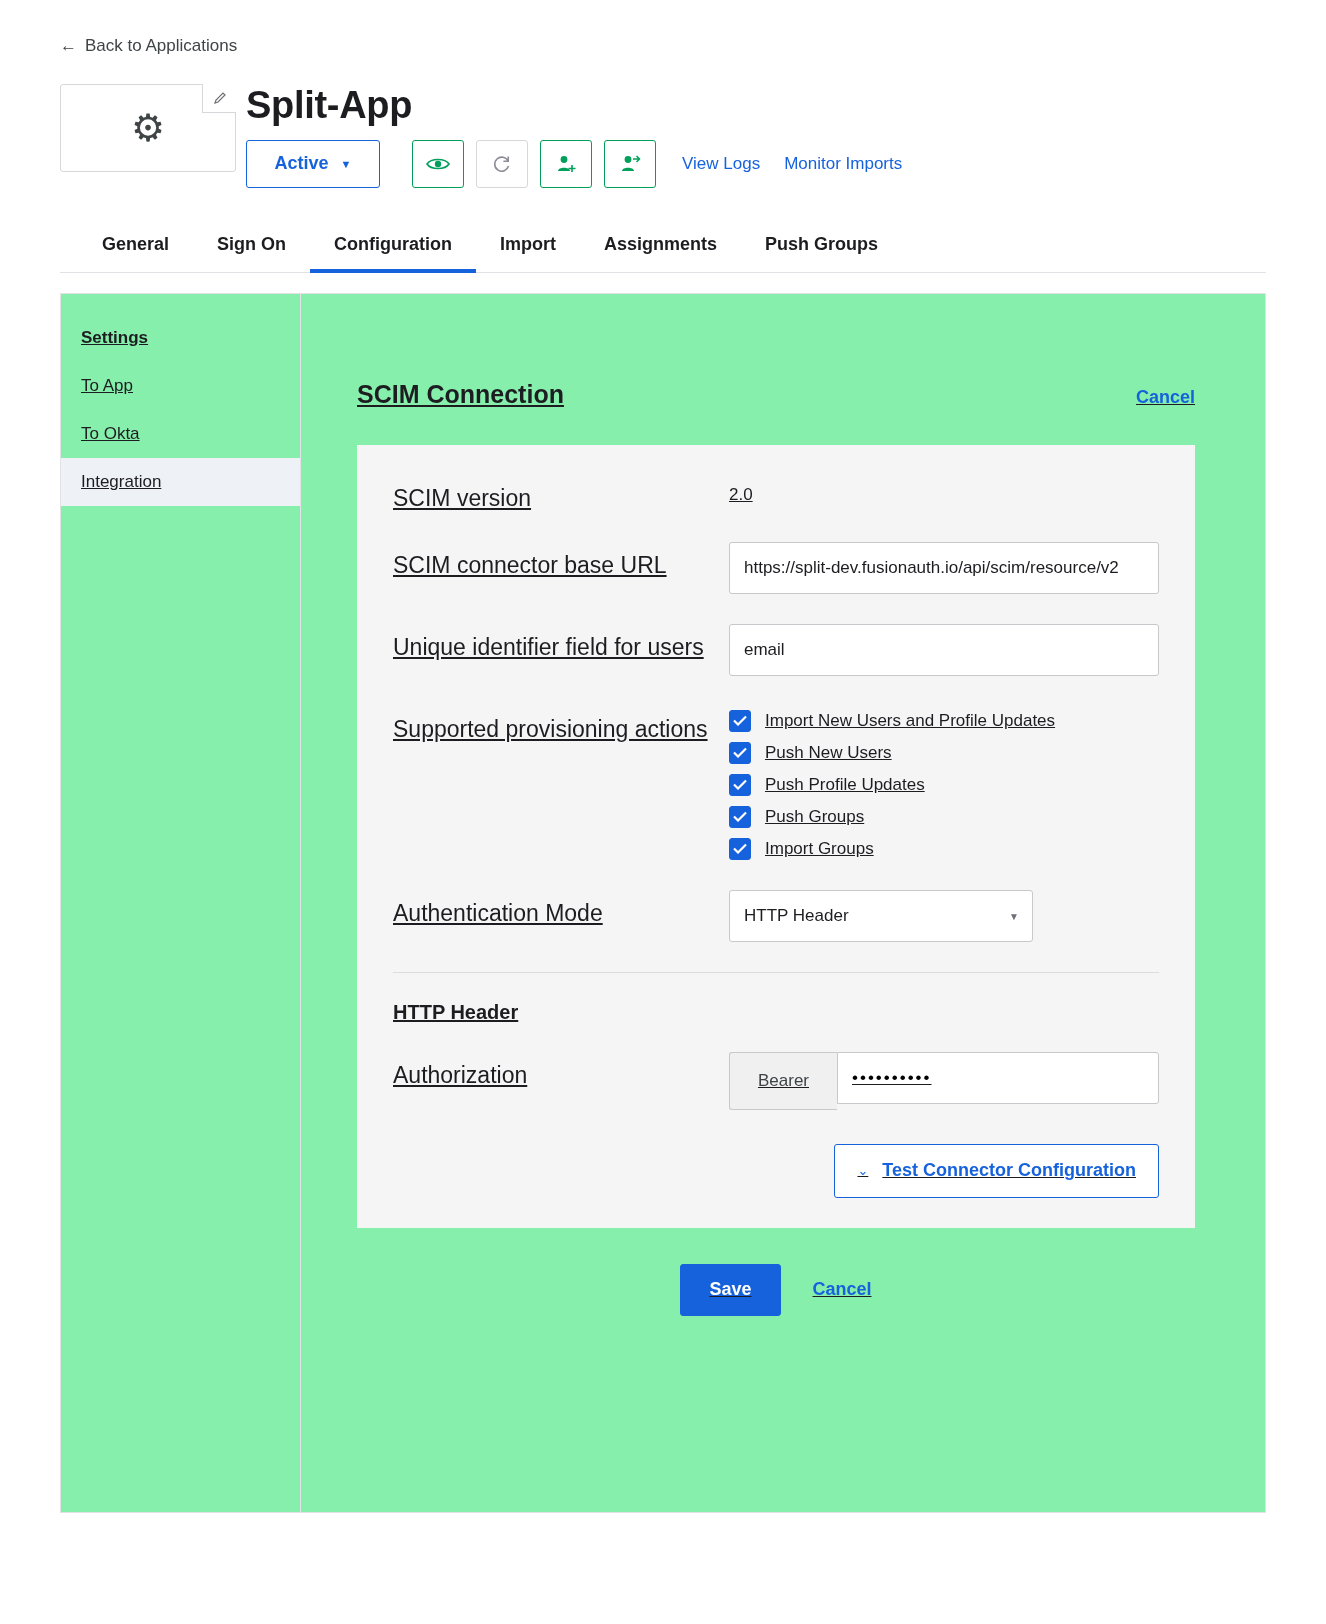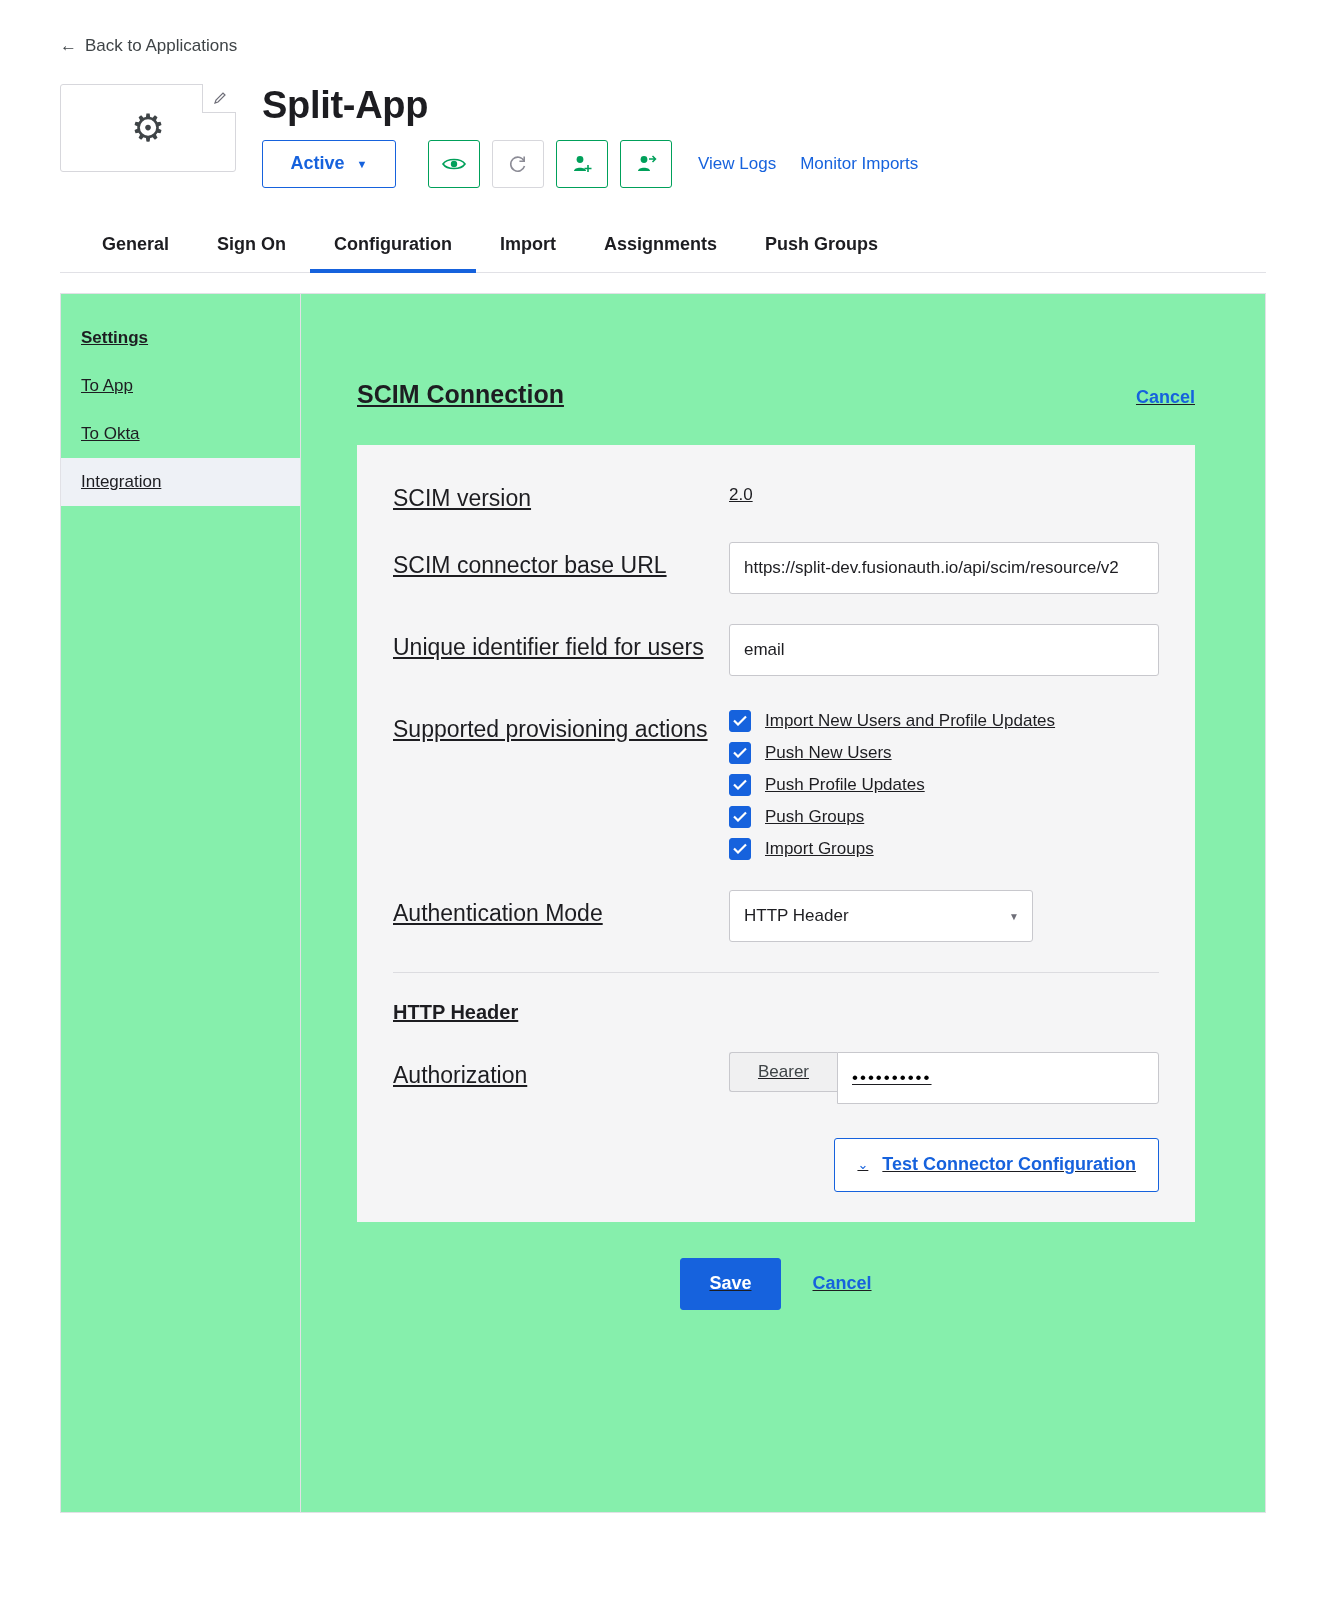--- a/index.html
+++ b/index.html
@@ -34,21 +34,21 @@
   .logo-edit {
     position: absolute; right: 0; top: 0;
     width: 34px; height: 29px;
     border-left: 1px solid #d7d7dc; border-bottom: 1px solid #d7d7dc;
     background: #fff;
     display: flex; align-items: center; justify-content: center;
     cursor: pointer;
   }
   .logo-edit svg { display: block; }
 
-  .app-meta { margin-left: 26px; padding-top: 2px; }
+  .app-meta { margin-left: 10px; padding-top: 2px; }
   .app-title {
     font-size: 38px; font-weight: bold; letter-spacing: -0.3px;
     line-height: 1.05; margin: 0 0 14px 0; color: #1d1d21;
   }
   .app-controls { display: flex; align-items: center; gap: 12px; }
 
   .status-select {
     border: 1px solid #1662dd; border-radius: 3px;
     height: 48px; min-width: 134px;
     display: flex; align-items: center; justify-content: center; gap: 12px;
@@ -160,21 +160,21 @@
   }
 
   .divider { height: 1px; background: #dcdce0; margin: 28px 0 0 36px; }
 
   .subsection-title {
     font-size: 20px; font-weight: bold; margin: 28px 0 28px 36px;
   }
 
   .auth-row { display: flex; }
   .prefix-box {
-    width: 108px; height: 40px;
+    width: 108px; height: 58px;
     border: 1px solid #c8c8cd; border-right: none;
     border-radius: 3px 0 0 3px;
     background: #f0f0f1;
     display: flex; align-items: center; justify-content: center;
     font-size: 17px; color: #3f4447;
   }
   input.secret-input {
     flex: 1; height: 52px;
     border: 1px solid #c8c8cd; border-radius: 0 3px 3px 0;
     background: #fff; font-size: 17px; letter-spacing: 2px;

